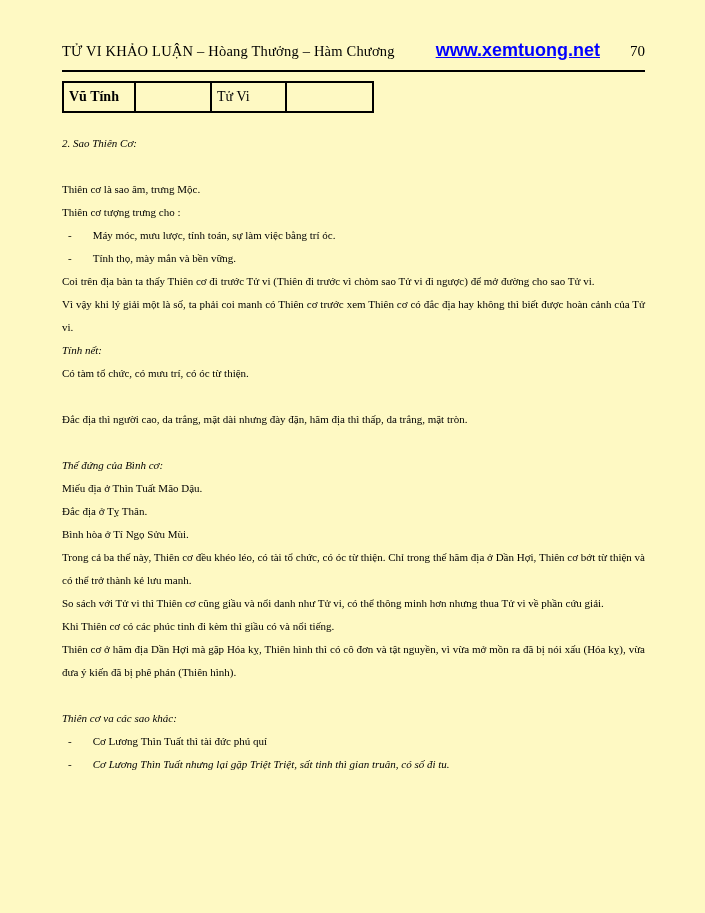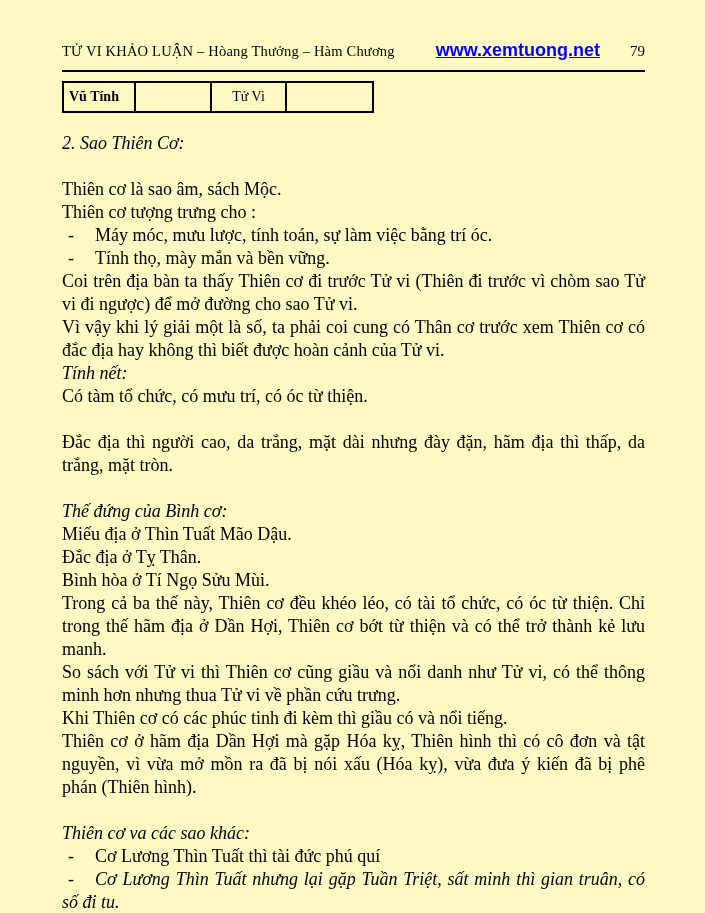--- a/index.html
+++ b/index.html
@@ -33,77 +33,77 @@
   table.toptable td {
     border:2px solid #000;
     height:26px;
     font-size:14px;
     padding:1px 5px;
     vertical-align:middle;
     overflow:hidden;
   }
   td.c0 { width:60px; font-weight:bold; }
   td.c1 { width:64px; }
-  td.c2 { width:63px;text-align:center; }
+  td.c2 { width:63px; }
   td.c3 { width:75px; }
 
   
   .content { margin-top:19px; }
-  .blk { font-size:18px; line-height:23px; }
+  .blk { font-size:11px; line-height:23px; }
   .h  { font-style:italic; }
   .p  { text-align:justify; }
   .bullet { text-align:justify; text-indent:6px; }
   .bullet.it .btxt, .bullet.it .dash { font-style:italic; }
   .bgap { display:inline-block; width:21px; }
   .gap { height:23px; }
 </style>
 </head>
 <body>
 
 <div class="page">
 
   <div class="hdr">
     <span class="hdr-title">TỬ VI KHẢO LUẬN – Hòang Thưởng – Hàm Chương</span>
     <a class="hdr-link" style="color: rgb(0, 0, 255);">www.xemtuong.net</a>
-    <span class="hdr-page">79</span>
+    <span class="hdr-page">70</span>
   </div>
   <div class="rule"></div>
 
   <table class="toptable">
     <tbody>
         <tr>
       <td class="c0">Vũ Tính</td>
       <td class="c1"></td>
       <td class="c2">Tử Vi</td>
       <td class="c3"></td>
     </tr>
   </tbody>
     </table>
 
   <div class="content" id="content">
       <div class="blk h">2. Sao Thiên Cơ:</div>
       <div class="gap"></div>
-      <div class="blk p">Thiên cơ là sao âm, sách Mộc.</div>
+      <div class="blk p">Thiên cơ là sao âm, trưng Mộc.</div>
       <div class="blk p">Thiên cơ tượng trưng cho :</div>
       <div class="blk bullet"><span class="dash">-</span><span class="bgap"></span><span class="btxt">Máy móc, mưu lược, tính toán, sự làm việc bằng trí óc.</span></div>
       <div class="blk bullet"><span class="dash">-</span><span class="bgap"></span><span class="btxt">Tính thọ, mày mắn và bền vững.</span></div>
       <div class="blk p">Coi trên địa bàn ta thấy Thiên cơ đi trước Tử vi (Thiên đi trước vì chòm sao Tử vi đi ngược) để mở đường cho sao Tử vi.</div>
-      <div class="blk p">Vì vậy  khi lý giải một là số, ta  phải coi cung có Thân cơ trước xem Thiên cơ có đắc địa hay không thì biết được hoàn cảnh của Tử vi.</div>
+      <div class="blk p">Vì vậy  khi lý giải một là số, ta  phải coi manh có Thiên cơ trước xem Thiên cơ có đắc địa hay không thì biết được hoàn cảnh của Tử vi.</div>
       <div class="blk h">Tính nết:</div>
       <div class="blk p">Có tàm tổ chức, có mưu trí, có óc từ thiện.</div>
       <div class="gap"></div>
       <div class="blk p">Đắc địa thì người cao, da trắng, mặt dài nhưng đày đặn, hãm địa thì thấp, da trắng, mặt tròn.</div>
       <div class="gap"></div>
       <div class="blk h">Thế đứng của Bình cơ:</div>
       <div class="blk p">Miếu địa ở Thìn Tuất Mão Dậu.</div>
       <div class="blk p">Đắc địa ở Tỵ Thân.</div>
       <div class="blk p">Bình hòa ở Tí Ngọ Sửu Mùi.</div>
       <div class="blk p">Trong cả ba thế này, Thiên cơ đều khéo léo, có tài tổ chức, có óc từ thiện. Chỉ trong thế hãm địa ở Dần Hợi, Thiên cơ bớt từ thiện và có thể trở thành kẻ lưu manh.</div>
-      <div class="blk p">So sách với Tử vi thì Thiên cơ cũng giầu và nổi danh như Tử vi, có thể thông minh hơn nhưng thua Tử vi về phần cứu trưng.</div>
+      <div class="blk p">So sách với Tử vi thì Thiên cơ cũng giầu và nổi danh như Tử vi, có thể thông minh hơn nhưng thua Tử vi về phần cứu giải.</div>
       <div class="blk p">Khi Thiên cơ có các phúc tinh đi kèm thì giầu có và nổi tiếng.</div>
       <div class="blk p">Thiên cơ ở hãm địa Dần Hợi mà gặp Hóa kỵ, Thiên hình thì có cô đơn và tật nguyền, vì vừa mở mồn ra đã bị nói xấu (Hóa kỵ), vừa đưa ý kiến đã bị phê phán (Thiên hình).</div>
       <div class="gap"></div>
       <div class="blk h">Thiên cơ va các sao khác:</div>
       <div class="blk bullet"><span class="dash">-</span><span class="bgap"></span><span class="btxt">Cơ Lương Thìn Tuất thì tài đức phú quí</span></div>
-      <div class="blk bullet it"><span class="dash">-</span><span class="bgap"></span><span class="btxt">Cơ Lương Thìn Tuất nhưng lại gặp Tuần Triệt, sất minh thì gian truân, có số đi tu.</span></div>
+      <div class="blk bullet it"><span class="dash">-</span><span class="bgap"></span><span class="btxt">Cơ Lương Thìn Tuất nhưng lại gặp Triệt Triệt, sất tinh thì gian truân, có số đi tu.</span></div>
     </div>
 
 </div>
 
 </body></html>

